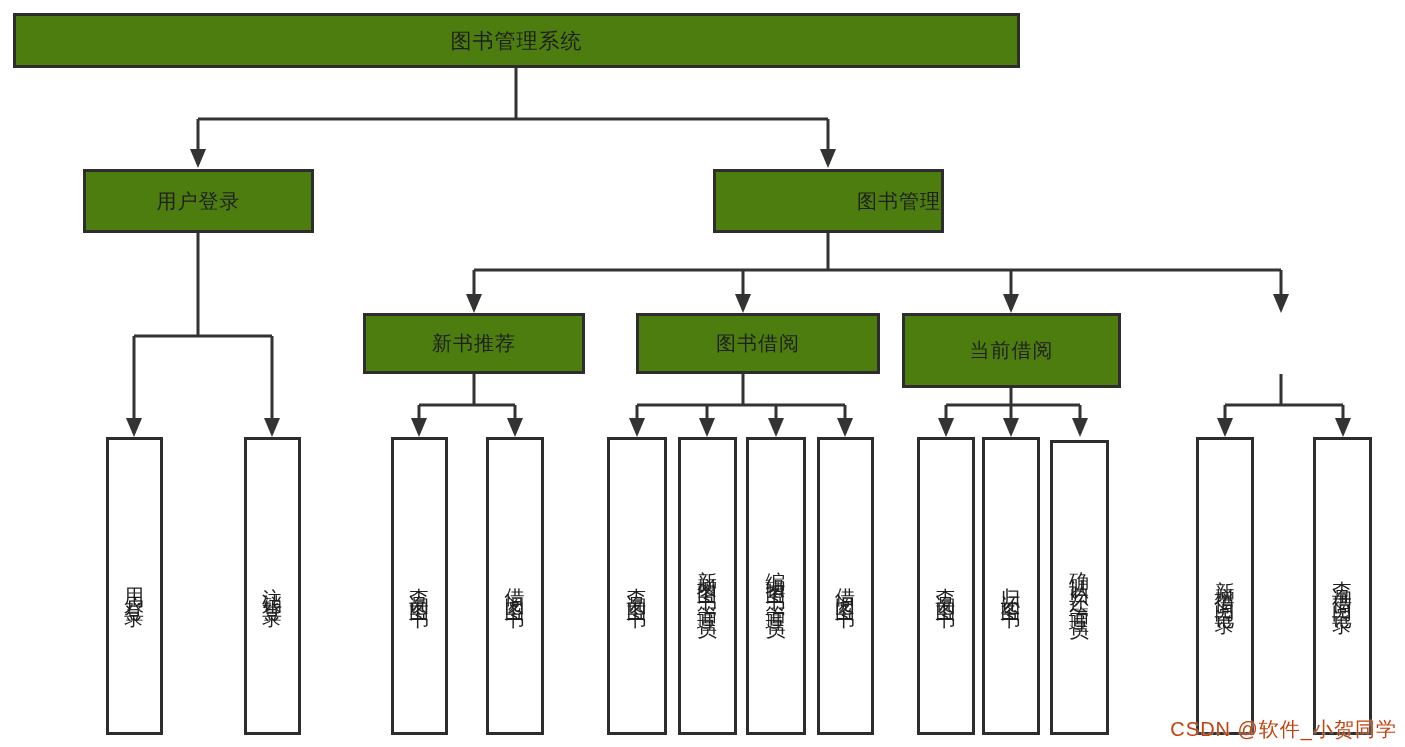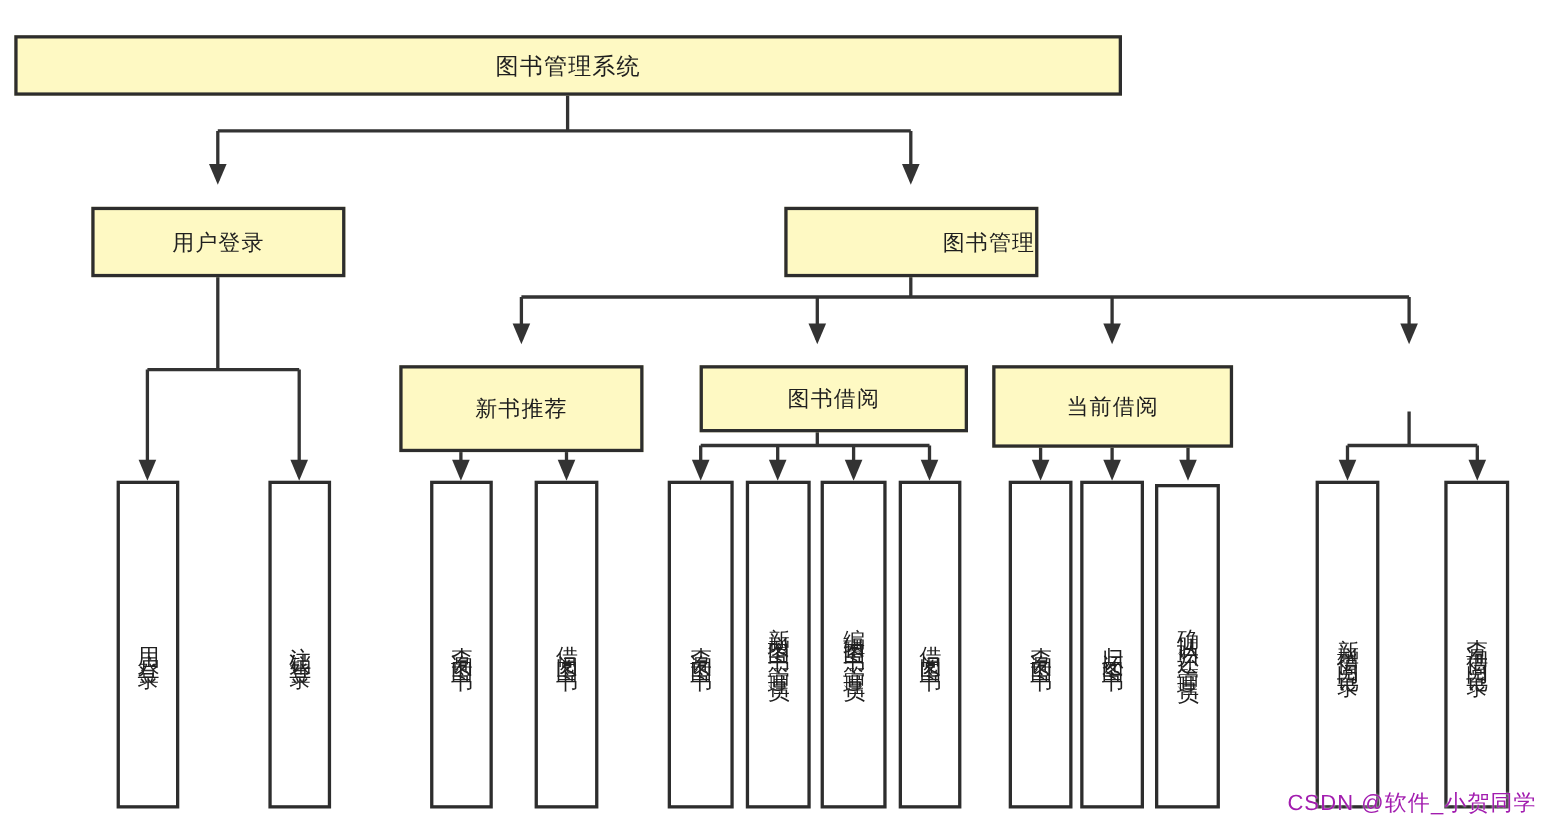--- a/index.html
+++ b/index.html
@@ -8,39 +8,39 @@
     width:1405px;height:747px;
     background:#ffffff;
     overflow:hidden;
     font-family:"Liberation Sans","DejaVu Sans",sans-serif;
   }
   #wires{position:absolute;left:0;top:0;width:1405px;height:747px;}
   #wires path{stroke:#333333;stroke-width:3;fill:none;}
   #wires polygon{fill:#333333;stroke:none;}
   .node{
     position:absolute;box-sizing:border-box;
-    border:3px solid #2d2d2d;background:#fef9c3;
+    border:3px solid #2d2d2d;background:#4d7c0f;
     display:flex;align-items:center;justify-content:center;
-    color:#1f1f1f;font-size:20px;letter-spacing:1px;margin-top:19px;
+    color:#1f1f1f;font-size:20px;letter-spacing:1px;
   }
   .node.title{font-size:21px;}
   .vnode{
     position:absolute;box-sizing:border-box;
     border:3px solid #2d2d2d;background:#ffffff;
     display:flex;align-items:center;justify-content:center;
     color:#1f1f1f;
   }
   .vnode span{
     writing-mode:vertical-rl;text-orientation:mixed;
     font-size:20px;letter-spacing:7px;line-height:1;
     white-space:nowrap;
   }
   .watermark{
     position:absolute;right:8px;bottom:4px;
-    font-size:20px;color:#a21caf;letter-spacing:1px;
+    font-size:20px;color:#c2410c;letter-spacing:1px;
     text-shadow:0 0 2px #ffffff;
   }
 </style>
 </head>
 <body>
 
 <div id="canvas">
 
   <svg id="wires" viewBox="0 0 1405 747" xmlns="http://www.w3.org/2000/svg">
     <path d="
@@ -78,21 +78,21 @@
     <span>图书管理系统</span>
   </div>
 
   <div class="node" style="left:83px;top:169px;width:231px;height:64px;">
     <span>用户登录</span>
   </div>
   <div class="node" style="left:713px;top:169px;width:231px;height:64px;justify-content:flex-end;">
     <span>图书管理</span>
   </div>
 
-  <div class="node" style="left:363px;top:313px;width:222px;height:79px;">
+  <div class="node" style="left:363px;top:313px;width:222px;height:61px;">
     <span>新书推荐</span>
   </div>
   <div class="node" style="left:636px;top:313px;width:244px;height:61px;">
     <span>图书借阅</span>
   </div>
   <div class="node" style="left:902px;top:313px;width:219px;height:75px;text-align:center;">
     <span>当前借阅</span>
   </div>
 
   <div class="vnode" style="left:106px;top:437px;width:57px;height:298px;">

